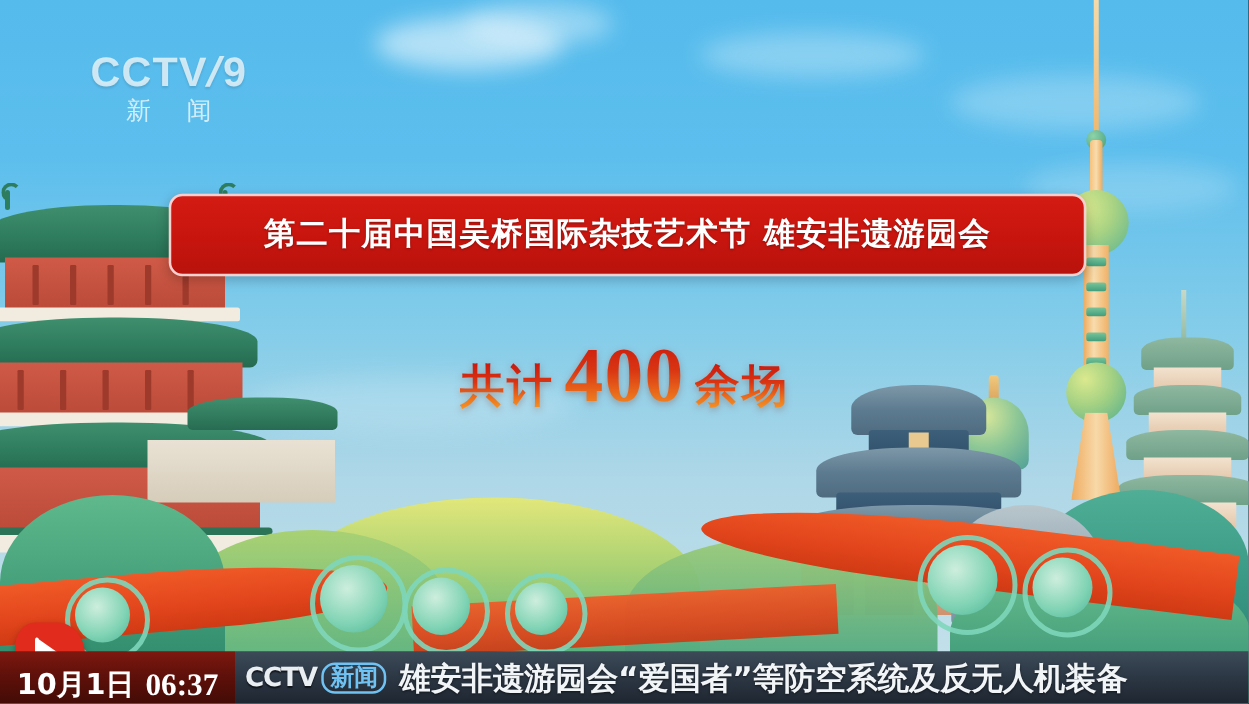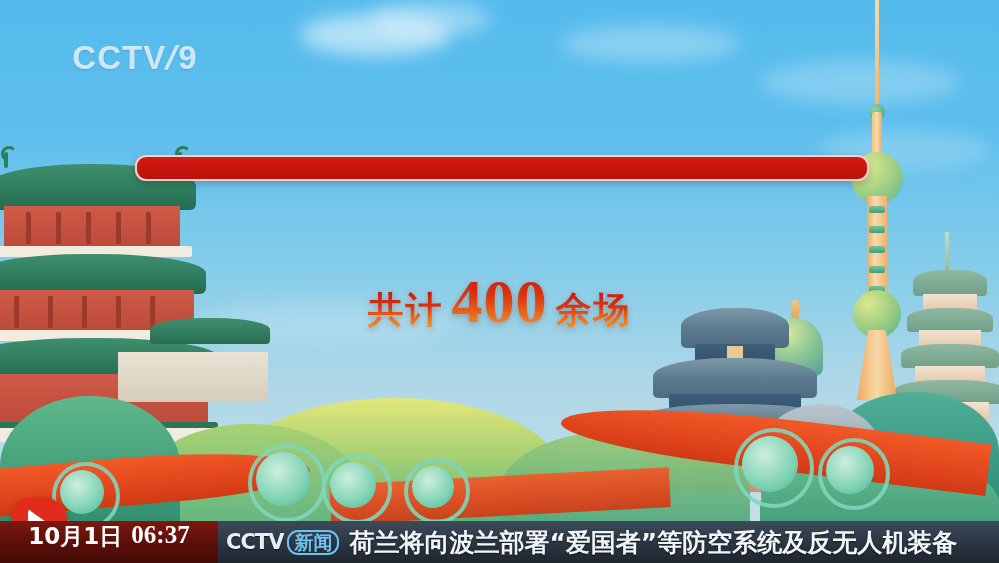--- a/index.html
+++ b/index.html
@@ -120,21 +120,21 @@
   
   .play{position:absolute;left:12px;top:498px;width:56px;height:54px;}
   .play .tri{position:absolute;inset:0;background:#e02b1d;border-radius:16px 22px 22px 16px/20px 26px 20px 26px;
       transform:rotate(0deg);box-shadow:0 2px 6px rgba(0,0,0,.25);}
   .play .glyph{position:absolute;left:17px;top:12px;width:0;height:0;
       border-left:20px solid #fff;border-top:14px solid transparent;border-bottom:14px solid transparent;}
   .play .glyph2{position:absolute;left:16px;top:12px;width:3px;height:28px;background:#fff;border-radius:2px;}
 
   
   .ticker{position:absolute;left:0;right:0;bottom:0;height:42px;display:flex;align-items:stretch;}
-  .tk-date{width:218px;display:flex;align-items:flex-start;justify-content:center;gap:9px;
+  .tk-date{width:188px;display:flex;align-items:flex-end;justify-content:center;gap:9px;
       background:linear-gradient(180deg,#7d1810 0%,#5e100a 48%,#430b06 100%);color:#fff;}
   .tk-date .d{font-size:23px;font-weight:bold;letter-spacing:0px;font-family:"DejaVu Sans",sans-serif;}
   .tk-date .t{font-size:25px;font-weight:bold;letter-spacing:0px;font-family:Liberation Serif, serif;}
   .tk-body{flex:1;display:flex;align-items:center;gap:10px;padding-left:8px;
       background:linear-gradient(180deg,#3c4a58 0%,#2c3744 50%,#1e2630 100%);overflow:hidden;}
   .tk-logo{display:flex;align-items:center;gap:4px;flex:none;}
   .tk-logo .cctv{font-size:21px;font-weight:bold;color:#e9eef2;letter-spacing:-1px;
       font-family:"DejaVu Sans",sans-serif;text-shadow:0 1px 1px rgba(0,0,0,.6);}
   .tk-logo .xw{font-size:19px;font-weight:bold;color:#6fc2f2;border:2px solid #6fc2f2;
       border-radius:11px;padding:0 5px;line-height:21px;font-family:"DejaVu Sans",sans-serif;}
@@ -260,24 +260,26 @@
     <div class="wavefill" style="left:826px;top:446px;width:48px;height:48px;"></div>
     <div class="wave" style="left:818px;top:438px;width:64px;height:64px;"></div>
     <div class="wavefill" style="left:60px;top:470px;width:44px;height:44px;"></div>
     <div class="wave" style="left:52px;top:462px;width:60px;height:60px;"></div>
   </div>
 
   <div class="bug">
     <div class="cc">
       <span>CCTV</span><span class="slash">/</span><span>9</span>
     </div>
+    <div class="xw">新 闻</div>
   </div>
 
 
   <div class="banner">
+    <div class="ln">第二十届中国吴桥国际杂技艺术节 雄安非遗游园会</div>
   </div>
 
   <div class="total">
     <span class="t-s">共计</span><span class="t-n">400</span><span class="t-s">余场</span>
   </div>
 
 
   <div class="play">
     <div class="tri"></div>
     <div class="glyph2"></div>
@@ -287,17 +289,17 @@
   <div class="ticker">
     <div class="tk-date">
       <span class="d">10月1日</span>
       <span class="t">06:37</span>
     </div>
     <div class="tk-body">
       <div class="tk-logo">
         <span class="cctv">CCTV</span>
         <span class="xw">新闻</span>
       </div>
-      <div class="tk-text">荷兰将向波兰部署“爱国者”等防空系统及反无人机装备</div>
+      <div class="tk-text">雄安非遗游园会“爱国者”等防空系统及反无人机装备</div>
     </div>
   </div>
 
 </div>
 
 </body></html>

